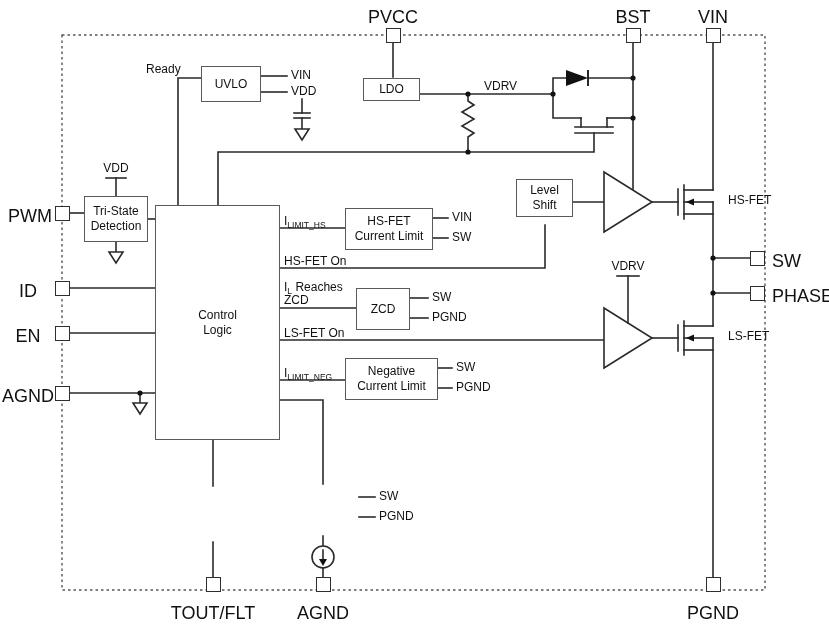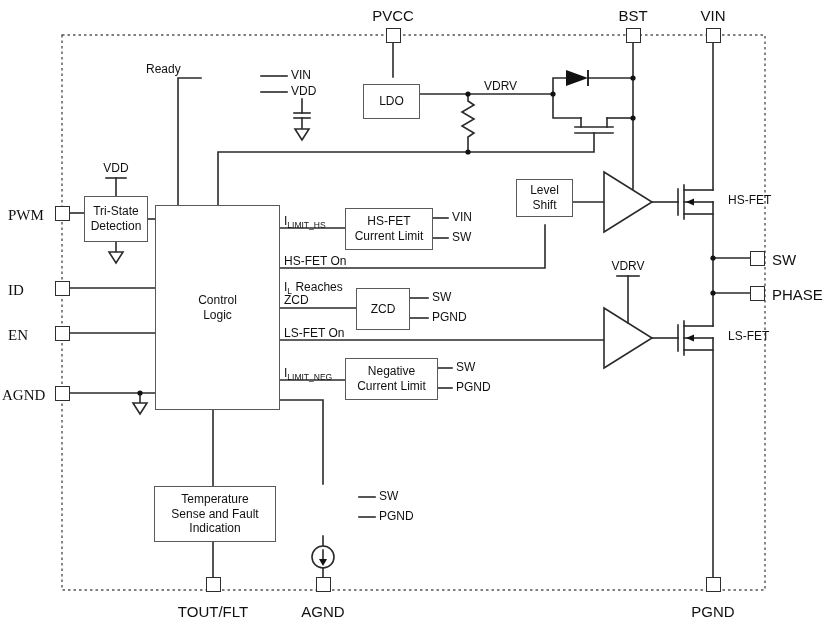--- a/index.html
+++ b/index.html
@@ -13,22 +13,22 @@
     display:flex; align-items:center; justify-content:center; text-align:center;
     font-size:12px; line-height:1.22; white-space:pre-line; color:#111;
   }
   .pin {
     position:absolute; width:15px; height:15px; box-sizing:border-box;
     border:1.7px solid #2e2e2e; background:#fff;
   }
   .lbl { position:absolute; font-size:12px; line-height:1.1; white-space:nowrap; color:#111; }
   .lbl sub { font-size:8.5px; letter-spacing:0; }
   .ctr { transform:translateX(-50%); }
-  .ra { text-align:left;font-family:Liberation Serif, serif; }
-  .pinlbl { font-size:15px; }
+  .ra { text-align:center; }
+  .pinlbl { font-size:18px; }
 </style>
 </head>
 <body>
 
 <div class="canvas">
 
   <svg class="wires" width="829" height="631" viewBox="0 0 829 631">
 
     <rect x="62" y="35" width="703" height="555" fill="none" stroke="#555" stroke-width="1.4" stroke-dasharray="2.5,3"></rect>
 
@@ -142,35 +142,33 @@
       <circle cx="633" cy="78" r="2.6"></circle>
       <circle cx="633" cy="118" r="2.6"></circle>
       <circle cx="468" cy="152" r="2.6"></circle>
       <circle cx="140" cy="393" r="2.6"></circle>
       <circle cx="713" cy="258" r="2.6"></circle>
       <circle cx="713" cy="293" r="2.6"></circle>
     </g>
     <path d="M588,70 V86" stroke="#111" stroke-width="1.8"></path>
   </svg>
 
-  <div class="blk" style="left:363px;top:84px;width:57px;height:35px">LDO</div>
+  <div class="blk" style="left:201px;top:66px;width:60px;height:36px">UVLO</div>
+  <div class="blk" style="left:363px;top:78px;width:57px;height:23px">LDO</div>
   <div class="blk" style="left:84px;top:196px;width:64px;height:46px">Tri-State
 Detection</div>
-  <div class="blk" style="left:155px;top:205px;width:125px;height:205px">Control
+  <div class="blk" style="left:155px;top:205px;width:125px;height:235px">Control
 Logic</div>
   <div class="blk" style="left:345px;top:208px;width:88px;height:42px">HS-FET
 Current Limit</div>
   <div class="blk" style="left:516px;top:179px;width:57px;height:38px">Level
 Shift</div>
   <div class="blk" style="left:356px;top:288px;width:54px;height:42px">ZCD</div>
   <div class="blk" style="left:345px;top:358px;width:93px;height:42px">Negative
 Current Limit</div>
-  <div class="blk" style="left:154px;top:486px;width:122px;height:56px">Temperature
-Sense and Fault
-Indication</div>
 
   <div class="pin" style="left:386px;top:28px"></div>
   <div class="pin" style="left:626px;top:28px"></div>
   <div class="pin" style="left:706px;top:28px"></div>
   <div class="pin" style="left:55px;top:206px"></div>
   <div class="pin" style="left:55px;top:281px"></div>
   <div class="pin" style="left:55px;top:326px"></div>
   <div class="pin" style="left:55px;top:386px"></div>
   <div class="pin" style="left:750px;top:251px"></div>
   <div class="pin" style="left:750px;top:286px"></div>

